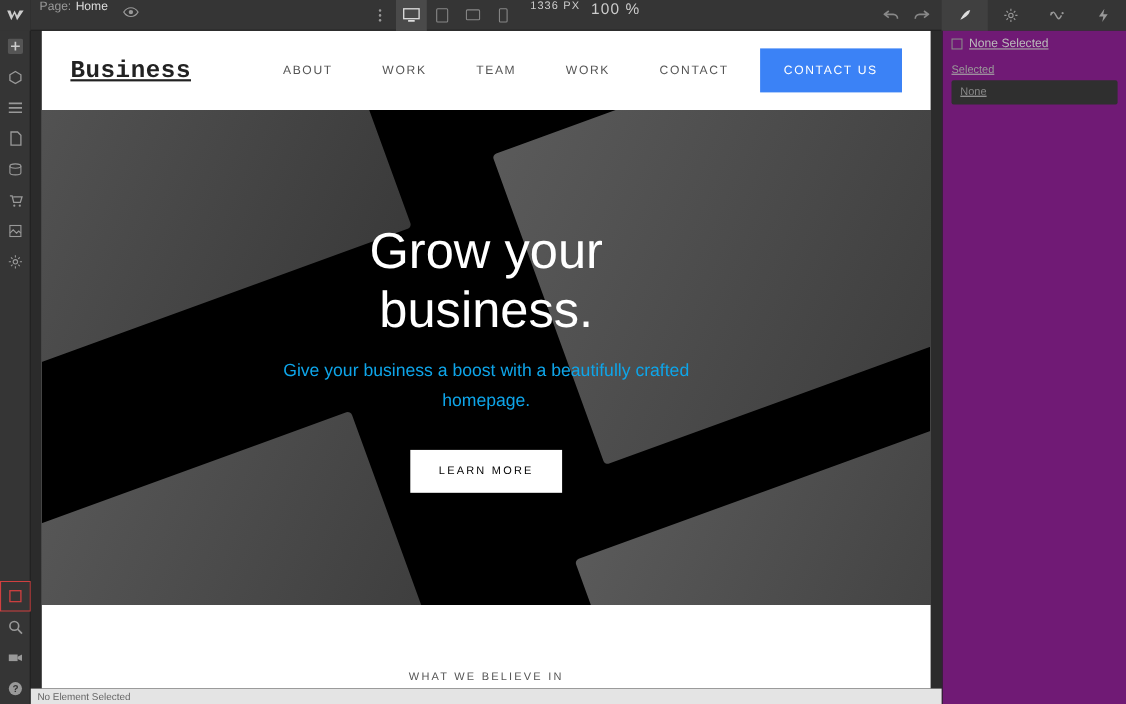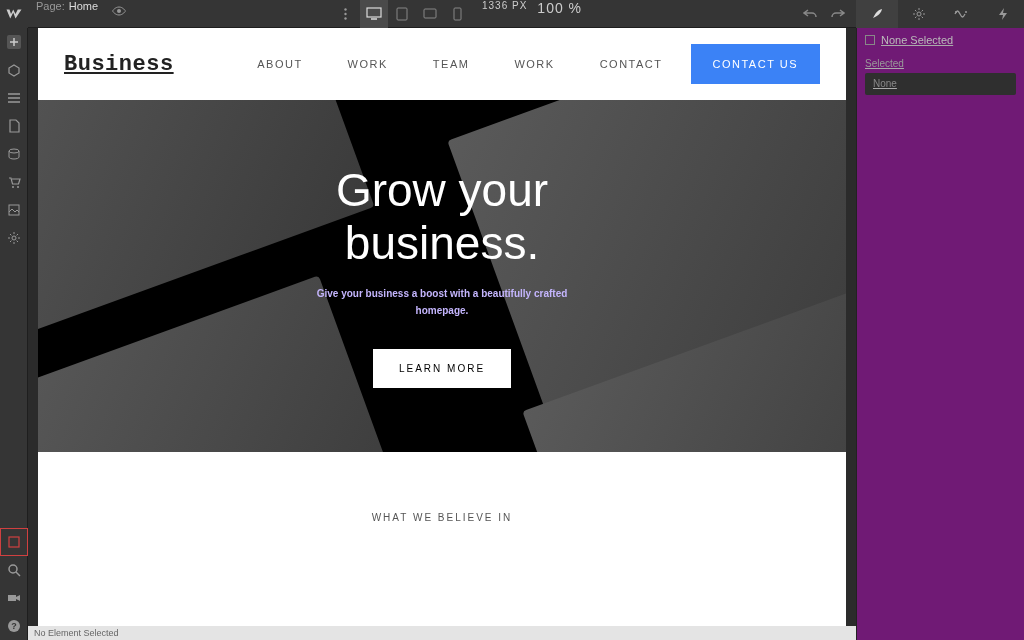--- a/index.html
+++ b/index.html
@@ -48,29 +48,29 @@
 .canvas { position: absolute; top: 0; left: 10px; right: 10px; bottom: 0; background: #fff; }
 
 
 .site-header { height: 72px; display: flex; align-items: center; padding: 0 26px; }
 .site-logo { font-family: Liberation Mono, monospace; font-size: 22px; font-weight: 700; text-decoration: underline; color: #222; letter-spacing: 0.5px; }
 .site-nav { margin-left: auto; display: flex; gap: 45px; }
 .site-nav a { font-size: 11px; letter-spacing: 1.5px; color: #555; text-decoration: none; }
 .cta-btn { margin-left: 28px; background: #3b82f6; color: #fff; padding: 14px 22px; font-size: 11px; letter-spacing: 1.5px; }
 
 
-.hero { position: relative; height: 352px; background: #000; overflow: hidden; display: flex; flex-direction: column; align-items: center; justify-content: center; text-align: center; }
+.hero { position: relative; height: 450px; background: #000; overflow: hidden; display: flex; flex-direction: column; align-items: center; justify-content: center; text-align: center; }
 .hero .tile { position: absolute; background: linear-gradient(135deg, #5a5a5a, #3a3a3a); border-radius: 4px; transform: rotate(-20deg); }
 .hero .t1 { width: 380px; height: 280px; top: -100px; left: -80px; }
 .hero .t2 { width: 420px; height: 300px; top: -40px; right: -60px; }
 .hero .t3 { width: 380px; height: 280px; bottom: -160px; left: -40px; }
 .hero .t4 { width: 360px; height: 260px; bottom: -150px; right: -70px; }
 .hero .content { position: relative; z-index: 2; color: #fff; }
 .hero h1 { font-family: 'Segoe UI', Arial, sans-serif; font-weight: 300; font-size: 46px; line-height: 1.15; margin-bottom: 16px; }
-.hero p { font-weight: 700; font-size: 10px; line-height: 1.7; color: #c4b5fd; margin-bottom: 30px; }
+.hero p { font-weight: 400; font-size: 16px; line-height: 1.7; color: #0ea5e9; margin-bottom: 30px; }
 .hero .learn-btn { display: inline-block; background: #fff; color: #000; padding: 14px 26px; font-size: 10px; letter-spacing: 2px; }
 
 .below-hero { text-align: center; padding: 60px 0 0; }
 .below-hero .subhead { font-size: 10px; letter-spacing: 2px; color: #555; }
 
 
 .statusbar { position: absolute; left: 28px; right: 168px; bottom: 0; height: 14px; background: #e4e4e4; color: #666; font-size: 9px; line-height: 14px; padding: 0 6px; }
 </style>
 </head>
 <body>

